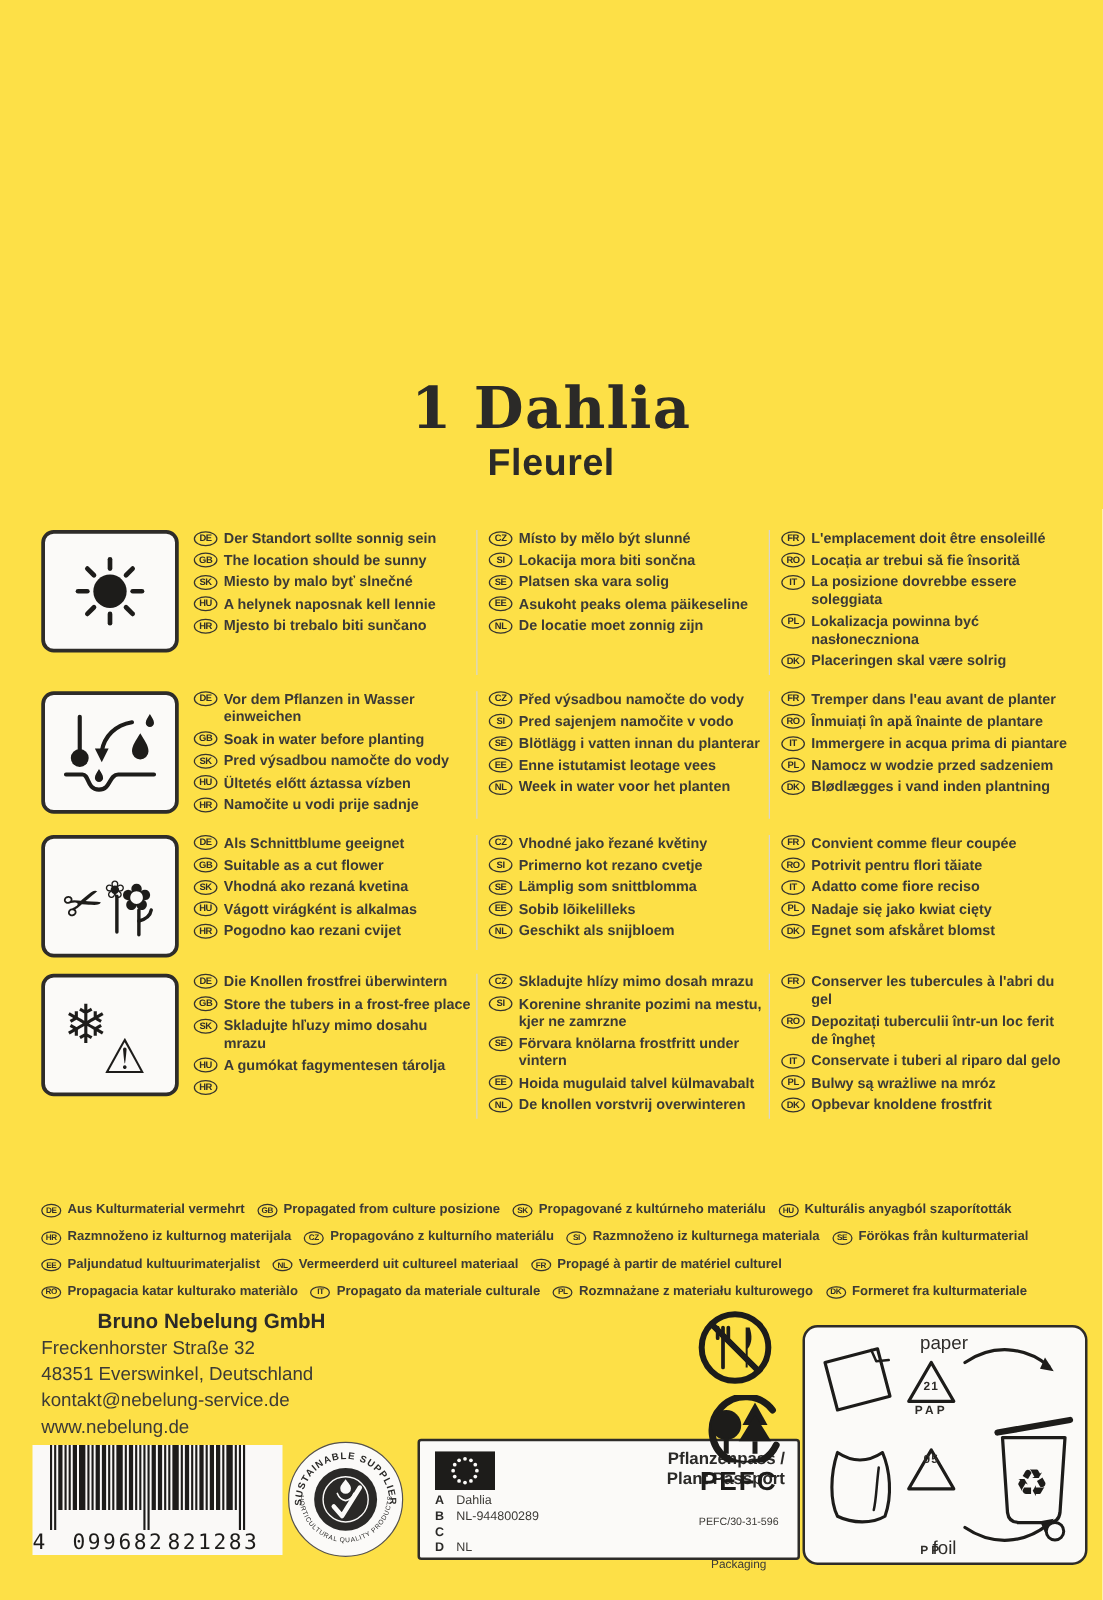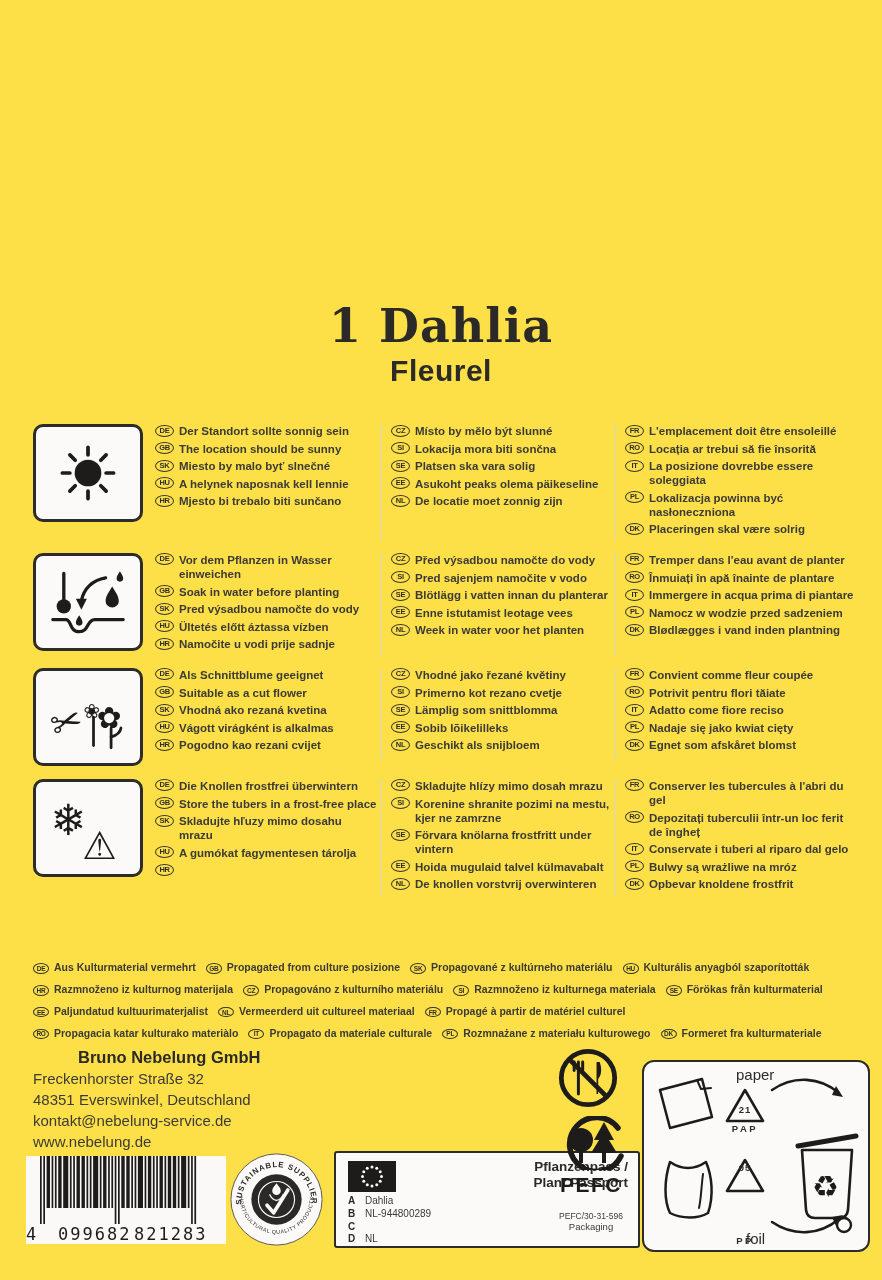--- a/index.html
+++ b/index.html
@@ -49,21 +49,21 @@
   .pp-title{position:absolute;right:10px;top:6px;text-align:right;font-size:13.5px;font-weight:bold;
             line-height:16px;color:#2b2a28;}
   .pp-rows{position:absolute;left:12px;top:42px;right:10px;}
   .pp-row{font-size:10px;line-height:12.8px;color:#3c3a36;}
   .pp-label{display:inline-block;width:17px;font-weight:bold;color:#2b2a28;}
   
   .nofood{position:absolute;left:556px;top:1046px;width:64px;height:64px;}
   .pefc{position:absolute;left:549px;top:1116px;width:84px;text-align:center;}
   .pefc-name{font-size:21px;font-weight:bold;letter-spacing:1.5px;color:#1d1c1a;line-height:21px;}
   .pefc-code{font-size:8.5px;color:#3c3a36;margin-top:16px;}
-  .pefc-caption{font-size:9.5px;color:#3c3a36;margin-top:0;}
+  .pefc-caption{font-size:9.5px;color:#3c3a36;margin-top:24px;}
   
   .recycle{position:absolute;left:642px;top:1060px;width:228px;height:192px;border:2.5px solid #2e2c29;
            border-radius:12px;box-sizing:border-box;background:#fbfaf8;}
   .rec-label{position:absolute;font-size:15px;color:#2e2c29;}
   .rec-paper{left:92px;top:4px;}
   .rec-foil{left:102px;bottom:3px;}
   .rec-code{position:absolute;font-size:9.5px;font-weight:bold;color:#2e2c29;width:40px;
             text-align:center;letter-spacing:1px;}
   .rec-num1{left:81px;top:42px;}
   .rec-mat1{left:81px;top:61px;letter-spacing:2.5px;}

